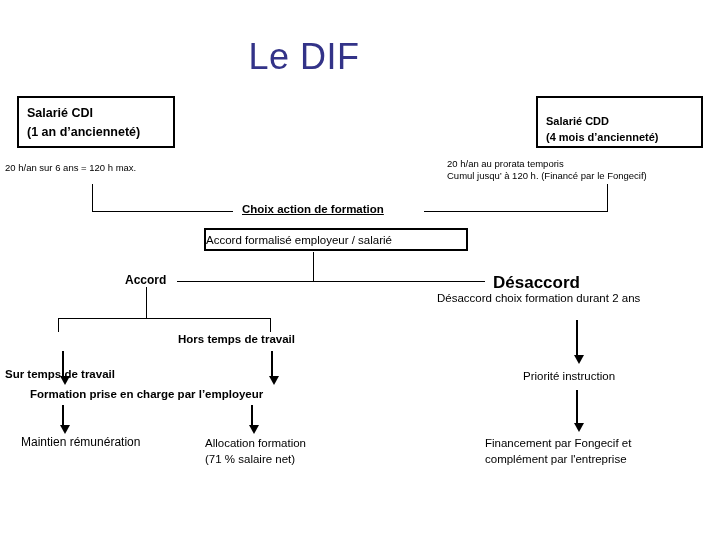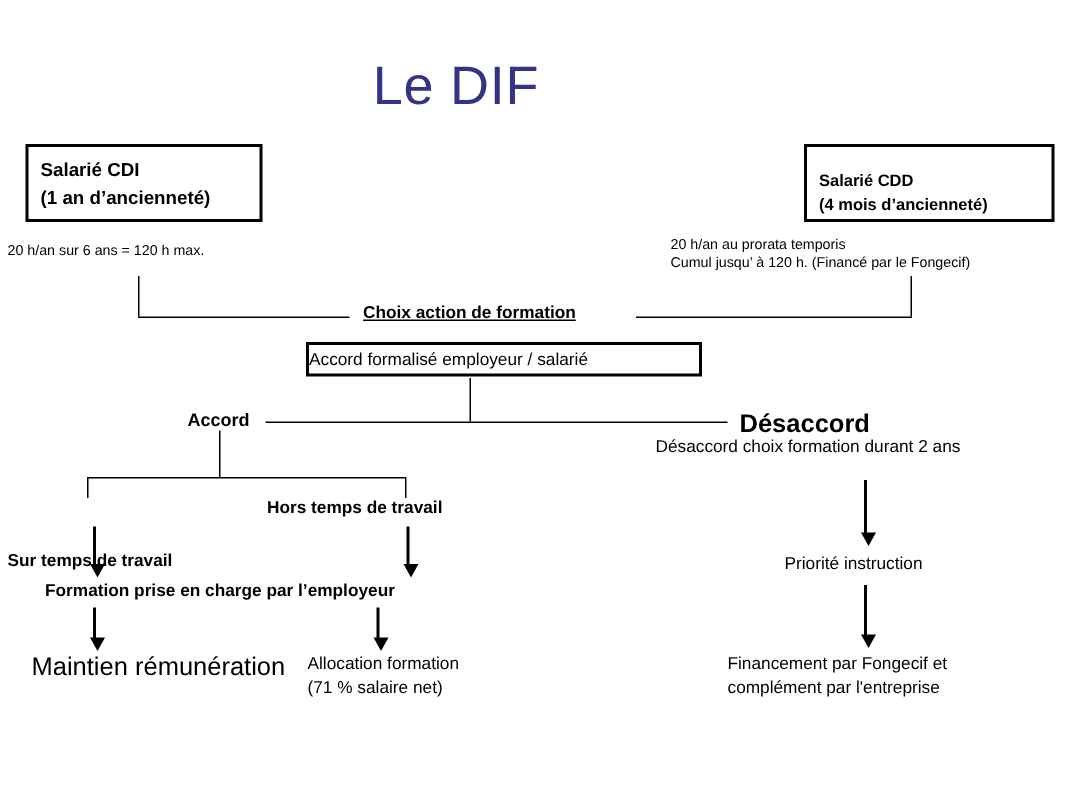--- a/index.html
+++ b/index.html
@@ -119,21 +119,21 @@
   .lbl-priorite {
     left: 523px; top: 370px;
     font-size: 11.5px;
   }
   .lbl-formation-prise {
     left: 30px; top: 388px;
     font-size: 11.5px; font-weight: bold;
   }
   .lbl-maintien {
     left: 5px; top: 435px;
-    font-size: 17px;
+    font-size: 12px;
     padding-left: 16px;
   }
   .lbl-allocation {
     left: 205px; top: 435px;
     font-size: 11.5px;
     line-height: 16px;
   }
   .lbl-financement {
     left: 485px; top: 435px;
     width: 190px;

